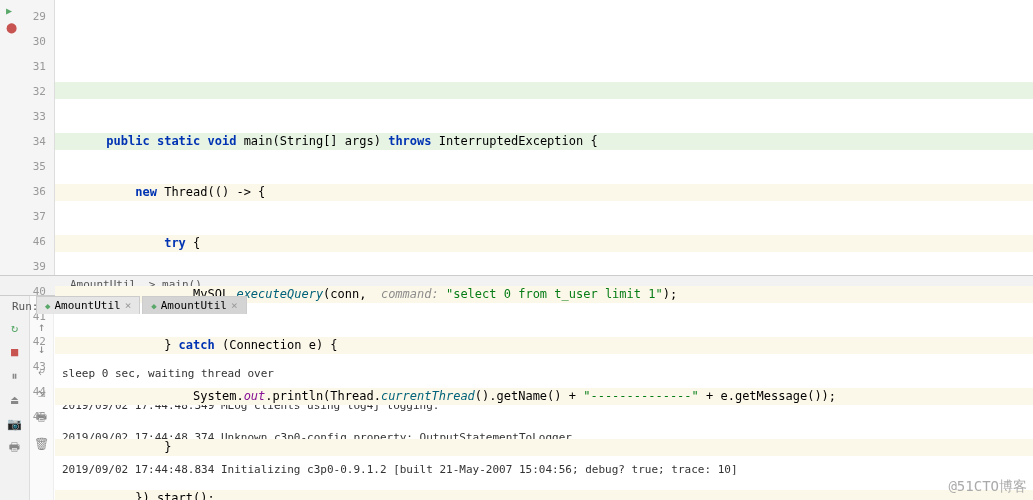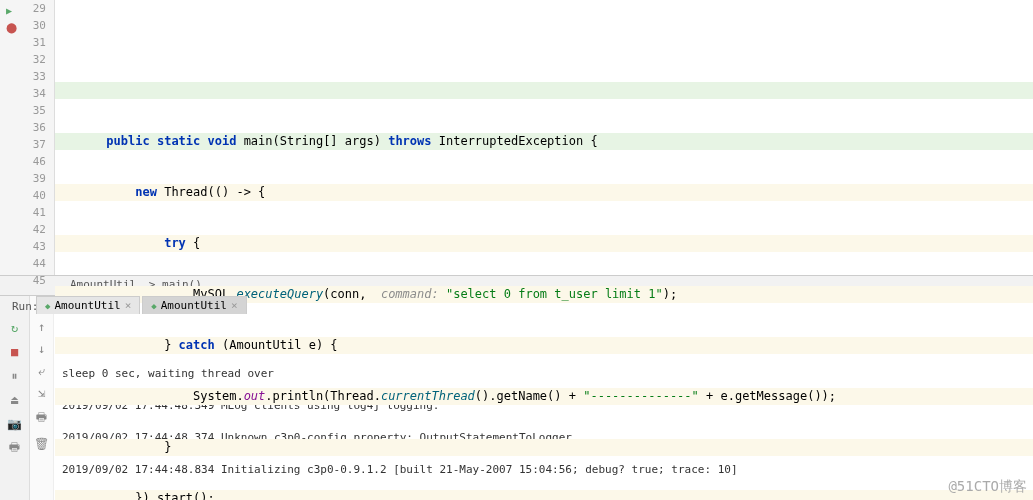--- a/index.html
+++ b/index.html
@@ -1,21 +1,21 @@
 <!DOCTYPE html>
 <html><head>
 <meta charset="utf-8">
 <style>
 * { margin: 0; padding: 0; box-sizing: border-box; }
 body { font-family: "Consolas", "Monaco", monospace; font-size: 12px; background: #f0f0f0; width: 1033px; height: 500px; overflow: hidden; position: relative; }
 
 
 .editor { display: flex; height: 275px; background: #fff; }
 .gutter { width: 55px; background: #f5f5f5; border-right: 1px solid #ddd; color: #999; text-align: right; padding-right: 8px; line-height: 17px; font-size: 11px; position: relative; }
-.gutter .ln { height: 17px; }
+.gutter .ln { height: 17px; margin-top: 8px; }
 .gutter .play { position: absolute; left: 6px; top: 2px; color: #59a869; font-size: 10px; }
 .gutter .bp { position: absolute; left: 6px; top: 19px; color: #c75450; font-size: 10px; }
 .code { flex: 1; line-height: 17px; white-space: pre; position: relative; margin-top: 48px; }
 .code .line { height: 17px; padding-left: 8px; }
 .hl-yellow { background: #fcf8e9; }
 .hl-green { background: #e7f4e4; }
 
 
 .kw { color: #0033b3; font-weight: bold; }
 .mth { color: #00627a; font-style: italic; }
@@ -74,21 +74,21 @@
     <div class="ln">43</div>
     <div class="ln">44</div>
     <div class="ln">45</div>
   </div>
   <div class="code">
     <div class="line hl-green"></div>
     <div class="line hl-green">      <span class="kw">public static void</span><span> main</span><span>(</span><span>String</span><span>[]</span><span> args) </span><span class="kw">throws</span><span> InterruptedException {</span></div>
     <div class="line hl-yellow">          <span class="kw">new</span><span> Thread(() -&gt; {</span></div>
     <div class="line hl-yellow">              <span class="kw">try</span><span> {</span></div>
     <div class="line hl-yellow">                  <span>MySQL.</span><span class="mth">executeQuery</span><span>(conn, </span><span class="cmt"> command: </span><span class="str">"select 0 from t_user limit 1"</span><span>);</span></div>
-    <div class="line hl-yellow">              <span>} </span><span class="kw">catch</span><span> (AmountUtil e) {</span></div>
+    <div class="line hl-yellow">              <span>} </span><span class="kw">catch</span><span> (Connection e) {</span></div>
     <div class="line hl-yellow">                  <span>System.</span><span class="fld">out</span><span>.println(Thread.</span><span class="mth">currentThread</span><span>().getName() + </span><span class="str">"--------------"</span><span> + e.getMessage());</span></div>
     <div class="line hl-yellow">              <span>}</span></div>
     <div class="line hl-yellow">          <span>}).start();</span></div>
     
     
     
     
     
     
     

